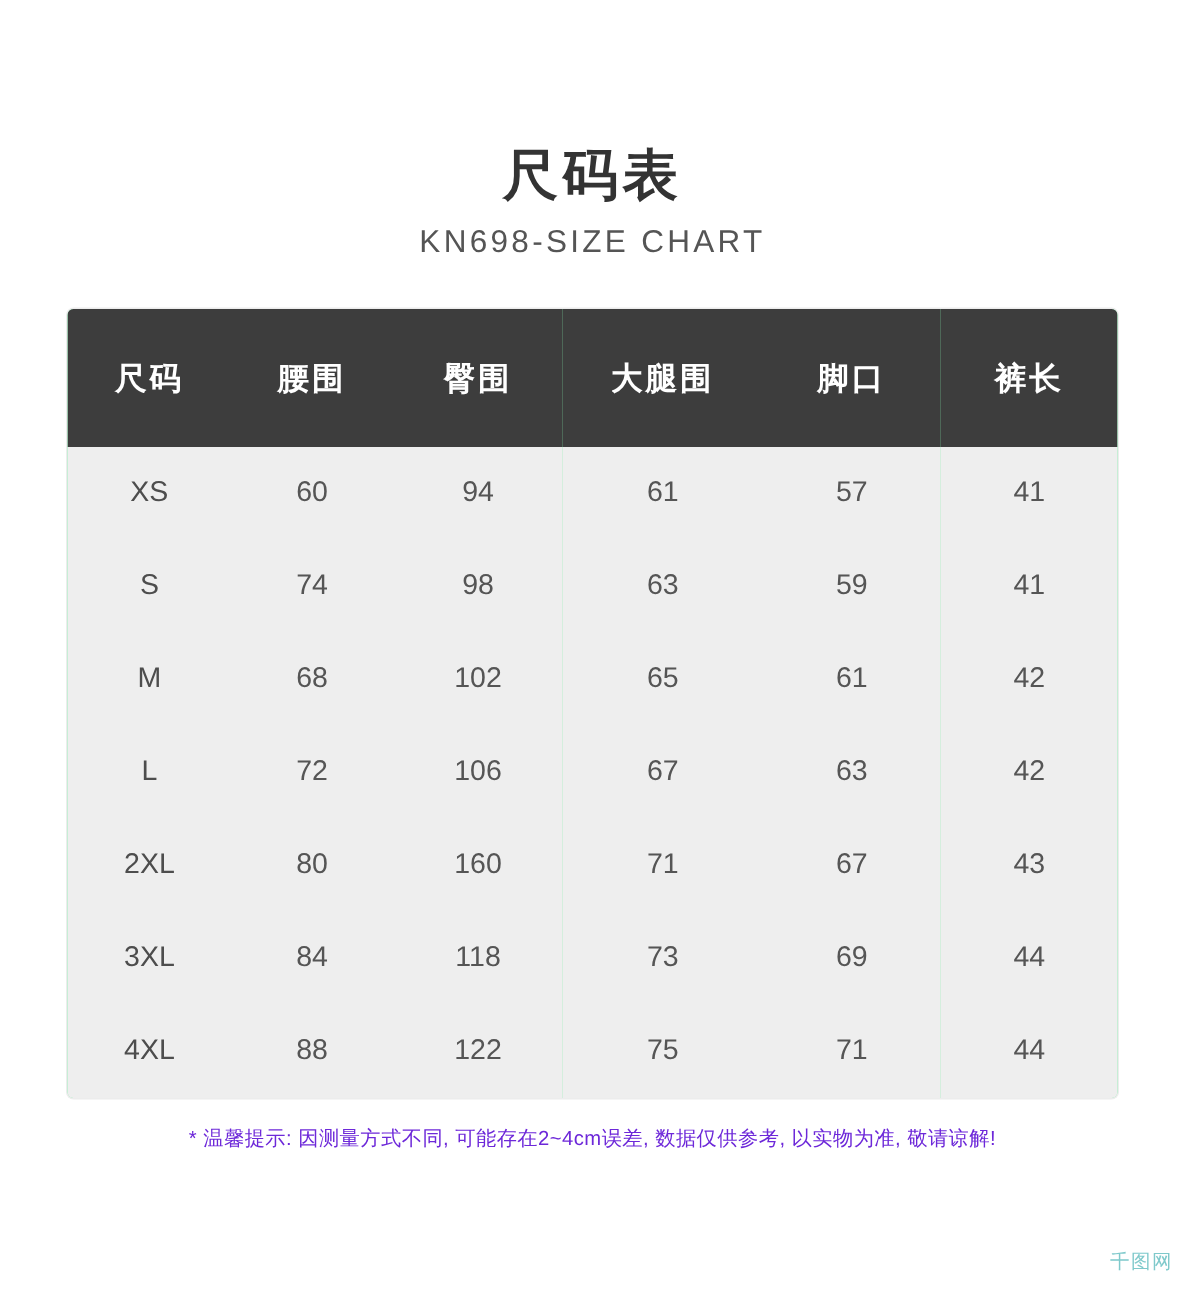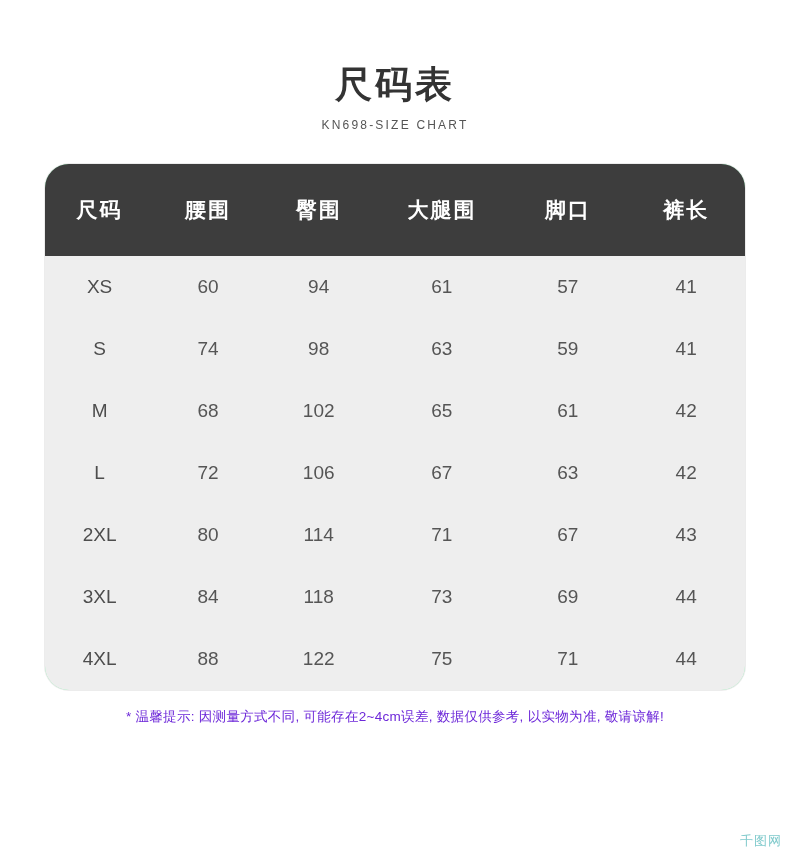--- a/index.html
+++ b/index.html
@@ -17,40 +17,40 @@
     position: relative;
   }
   .page {
     width: 790px;
     height: 860px;
     position: relative;
     padding: 0;
   }
   .header {
     text-align: center;
-    padding-top: 62px;
+    padding-top: 94px;
   }
   .title {
     font-size: 37px;
     font-weight: bold;
     color: #333333;
     letter-spacing: 3px;
     line-height: 1.25;
     margin: 0;
   }
   .subtitle {
-    font-size: 12px;
+    font-size: 21px;
     color: #555555;
     letter-spacing: 2.2px;
     margin-top: 10px;
   }
   .table-wrap {
     width: 700px;
     margin: 32px auto 0 auto;
-    border-radius: 24px;
+    border-radius: 4px;
     overflow: hidden;
     background: #86efac;
     box-shadow: 0 0 0 1px #ececec;
   }
   table.size-table {
     width: 100%;
     border-collapse: collapse;
     table-layout: fixed;
   }
   table.size-table thead th {
@@ -160,21 +160,21 @@
           <td>L</td>
           <td>72</td>
           <td>106</td>
           <td>67</td>
           <td>63</td>
           <td>42</td>
         </tr>
         <tr>
           <td>2XL</td>
           <td>80</td>
-          <td>114</td>
+          <td>160</td>
           <td>71</td>
           <td>67</td>
           <td>43</td>
         </tr>
         <tr>
           <td>3XL</td>
           <td>84</td>
           <td>118</td>
           <td>73</td>
           <td>69</td>

